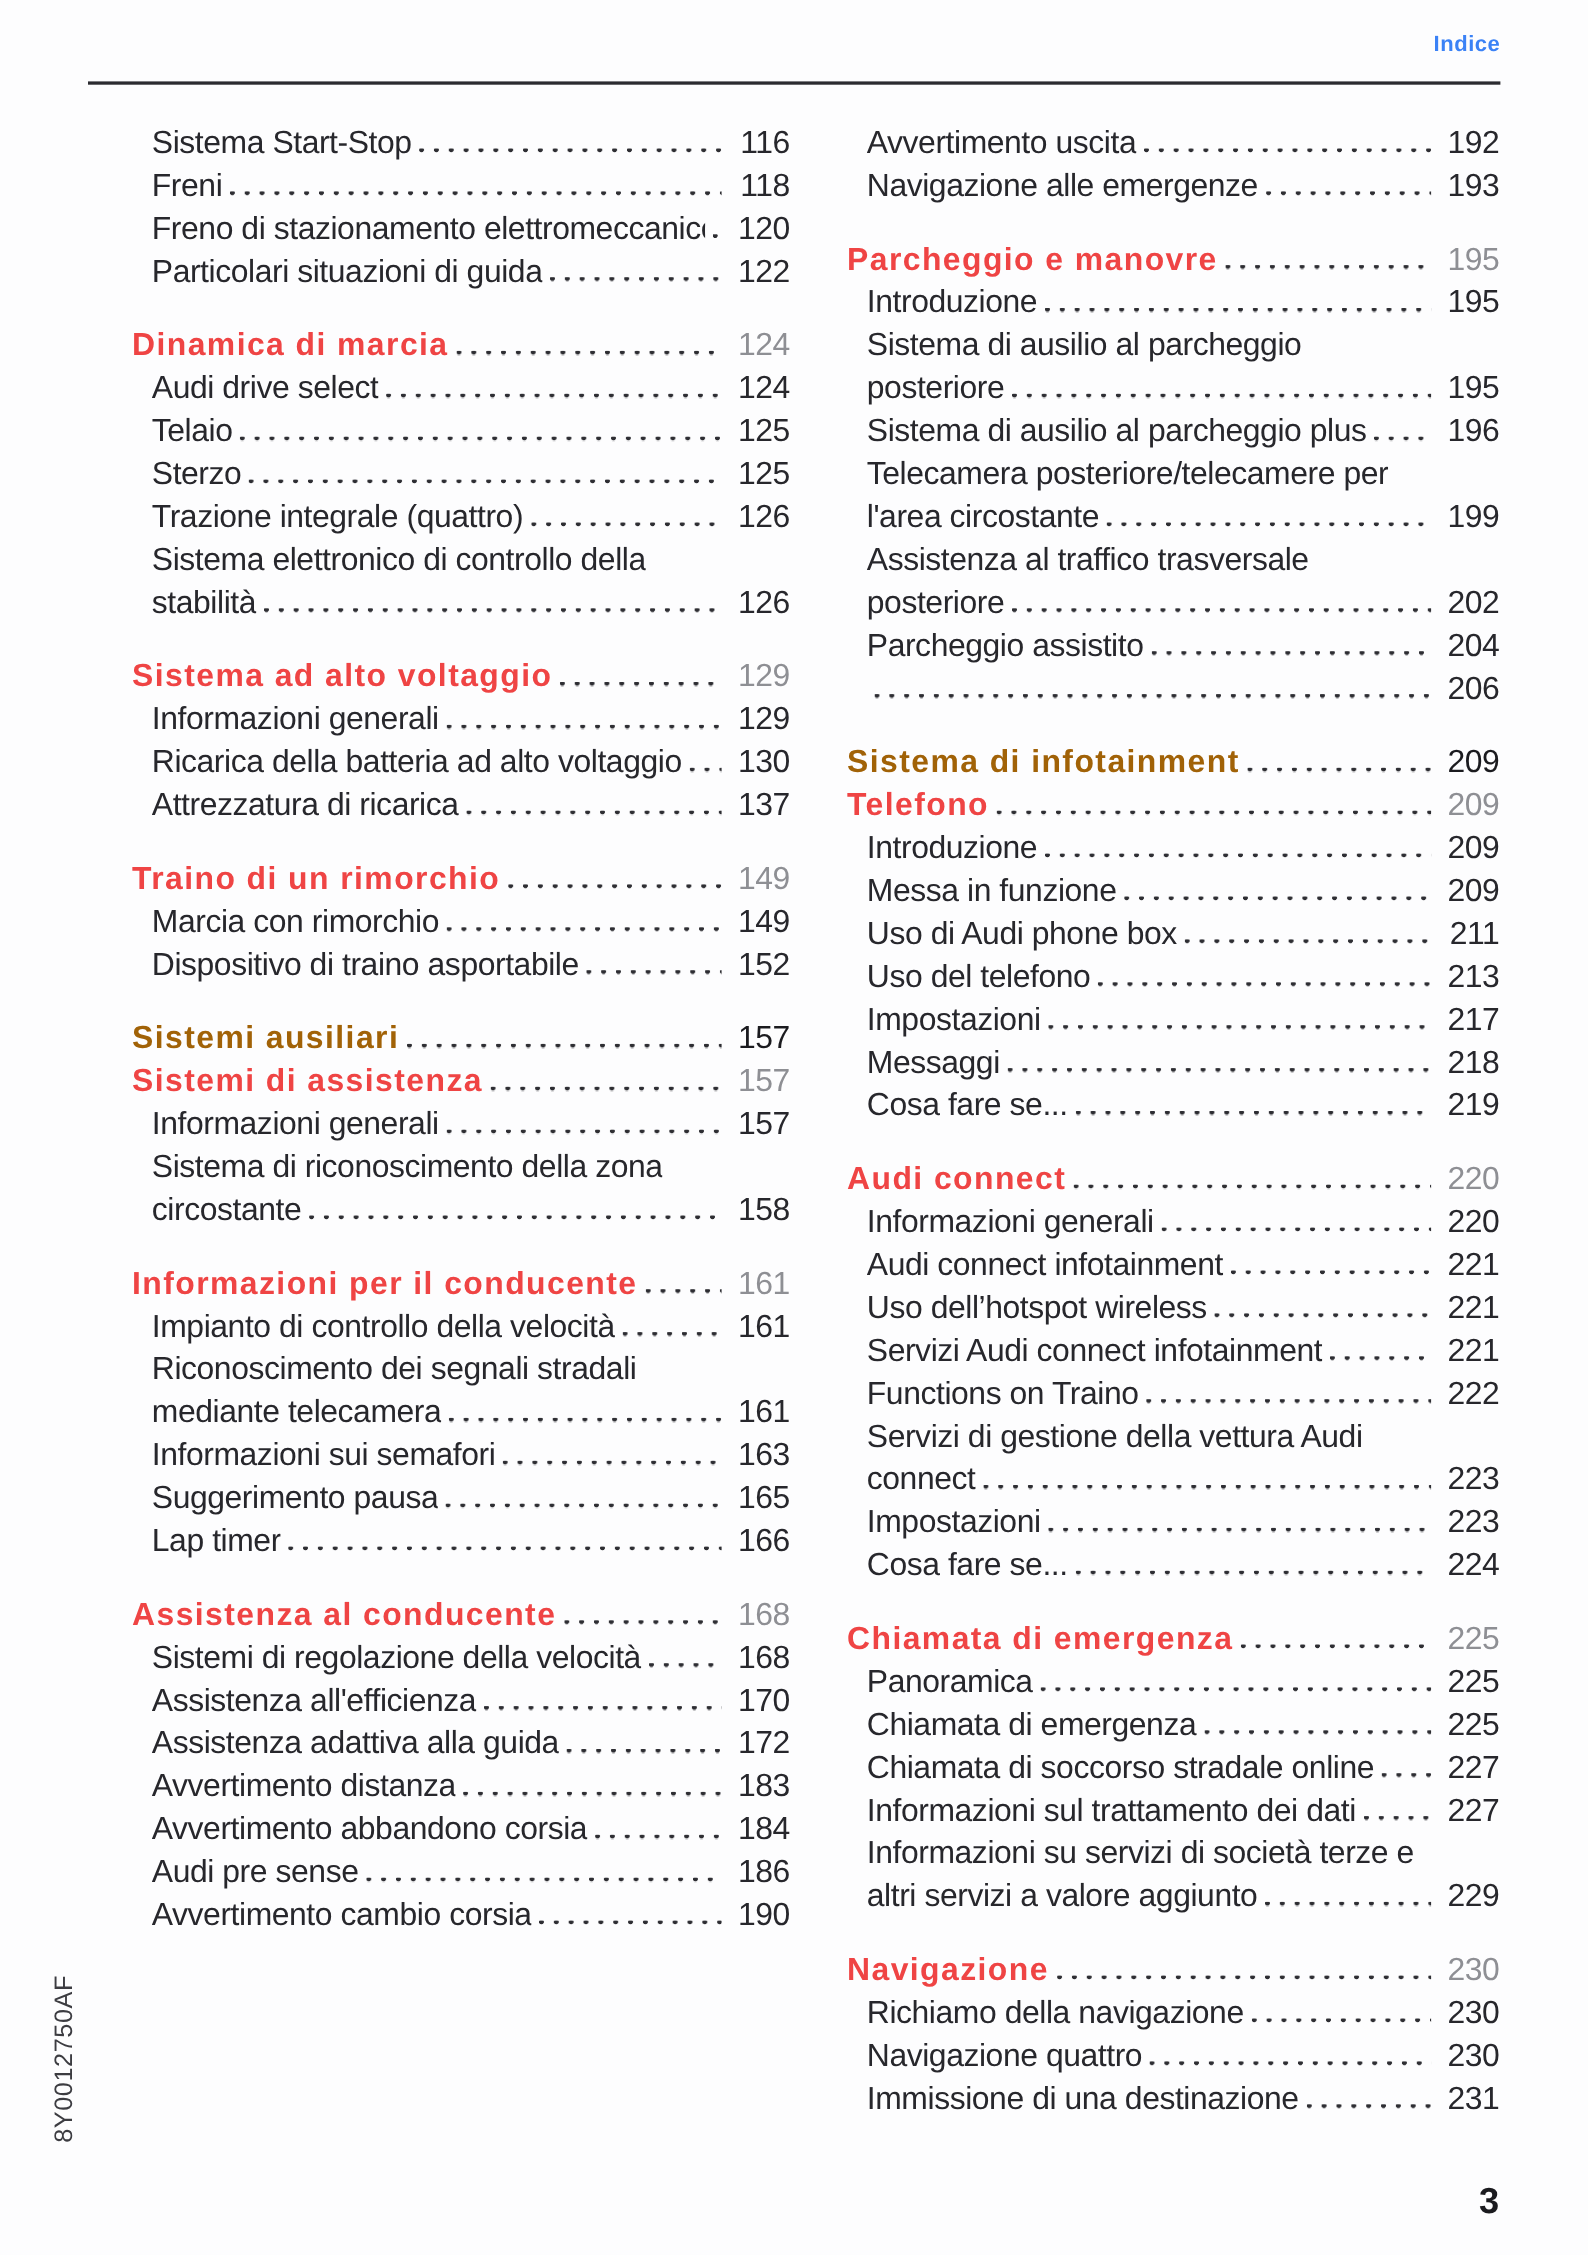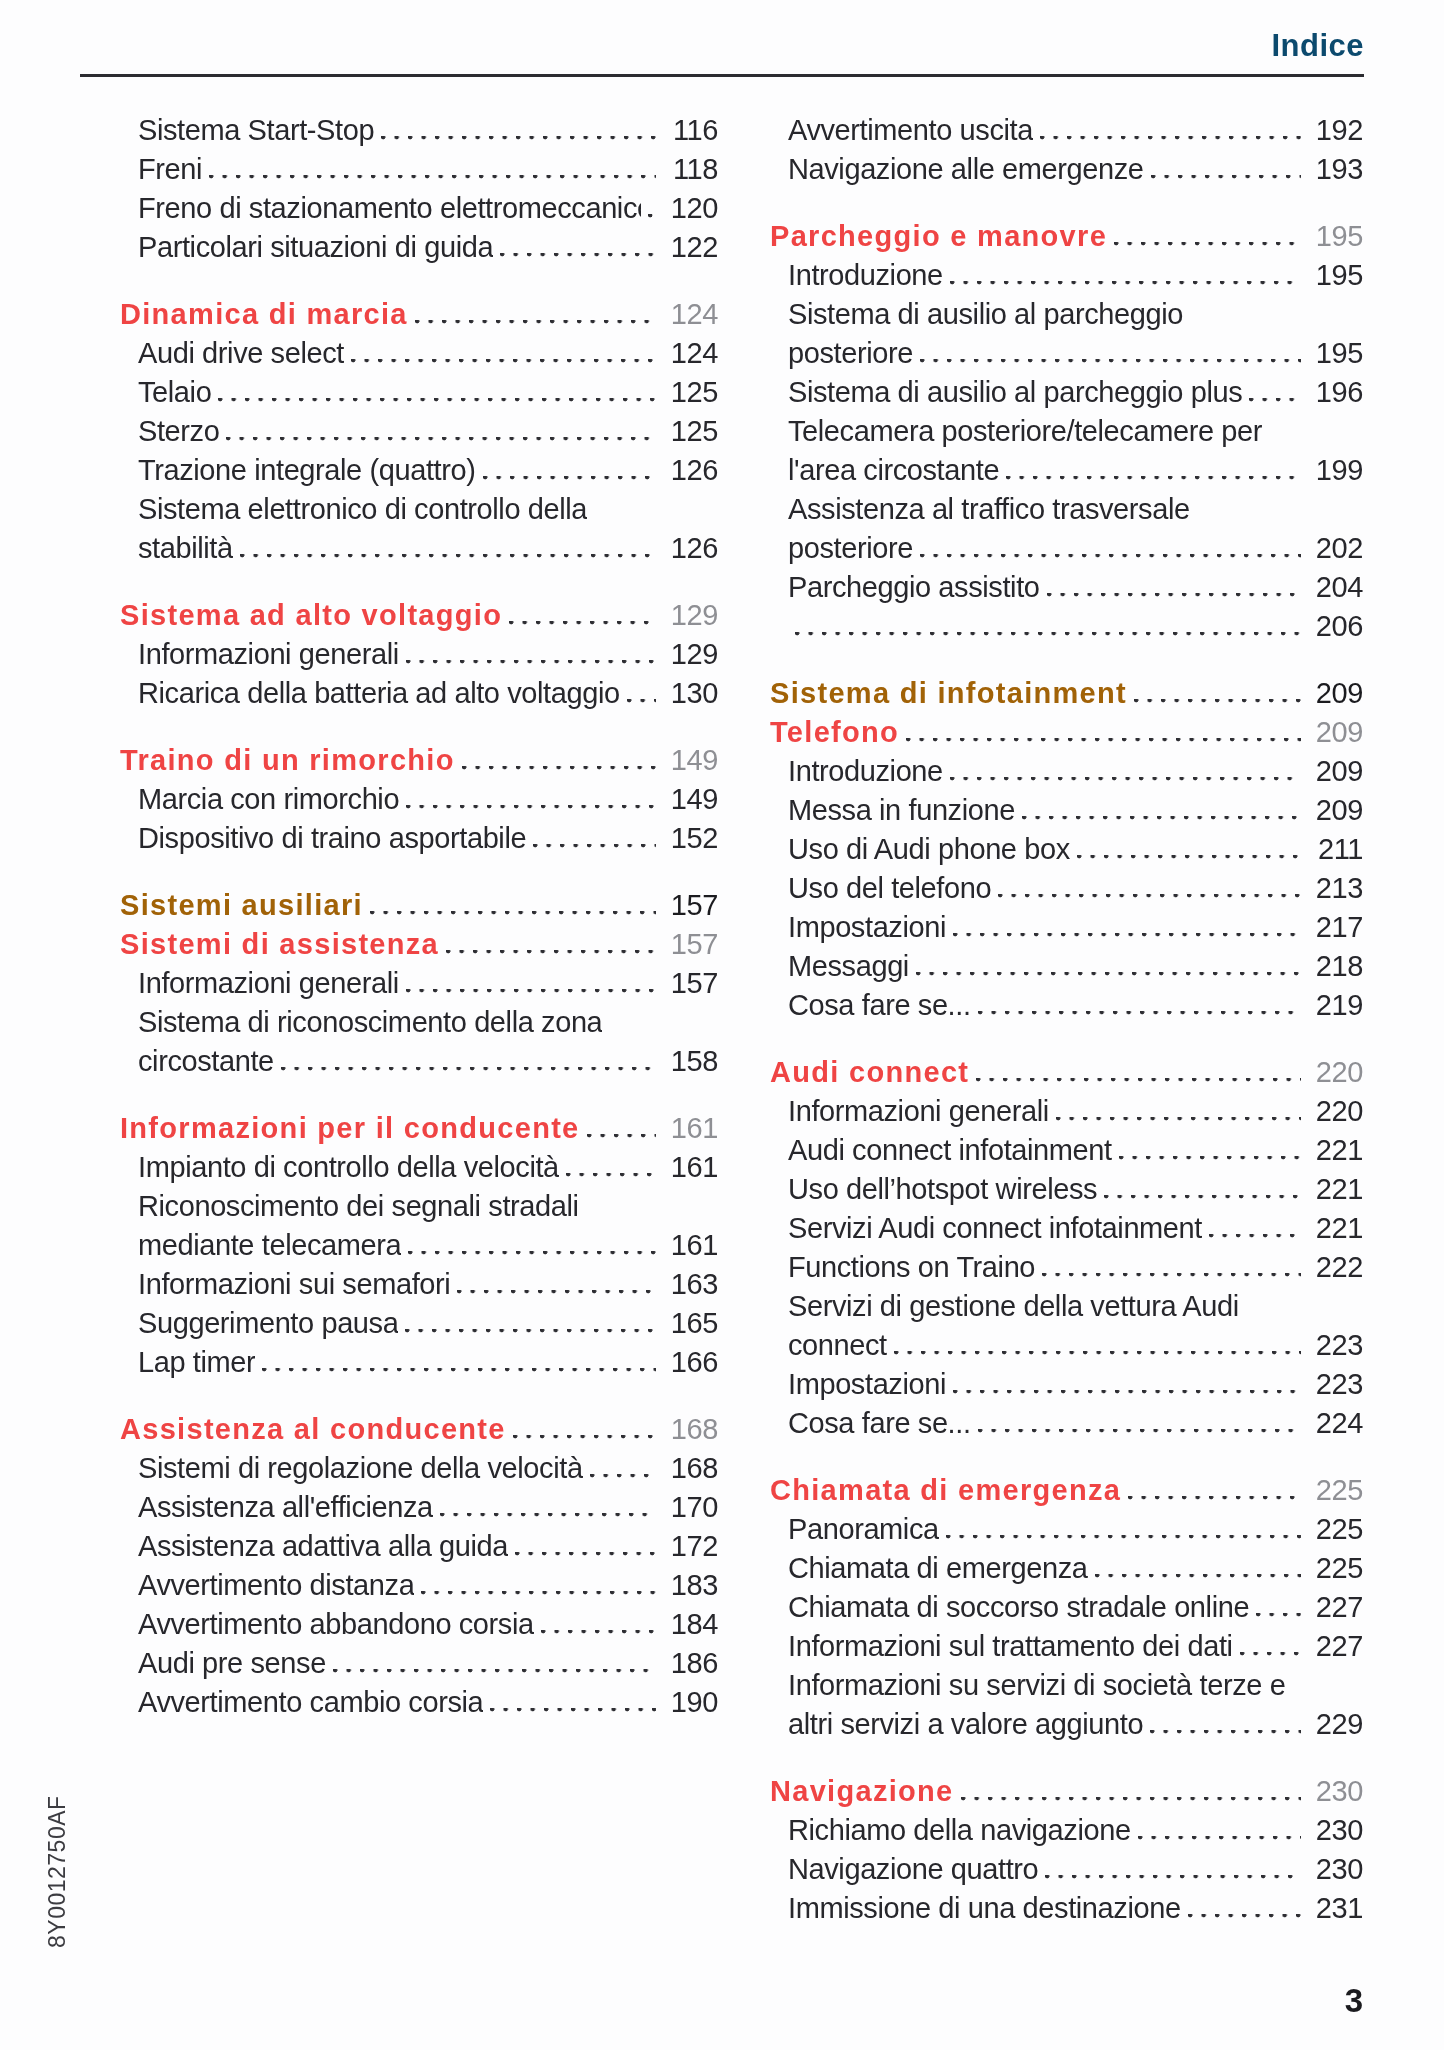--- a/index.html
+++ b/index.html
@@ -3,21 +3,21 @@
 <meta charset="utf-8">
 <style>
   html,body { margin:0; padding:0; background:#e8e8e8; }
   .page {
     position:relative; width:1444px; height:2050px;
     background:#fdfdfe; overflow:hidden;
     font-family:"Liberation Sans", sans-serif; color:#27272c;
   }
   .title {
     position:absolute; top:30px; right:80px;
-    font-size:31px; font-weight:bold; letter-spacing:0.5px; color:#0c4a6e;
+    font-size:20px; font-weight:bold; letter-spacing:0.5px; color:#3b82f6;
     line-height:1;
   }
   .rule { position:absolute; left:80px; top:74px; width:1284px; height:3px; background:#2b2b30; }
 
   .col { position:absolute; top:114px; }
   .col-left  { left:120px; width:598px; }
   .col-right { left:770px; width:593px; }
 
   .section { margin-top:28px; }
   .section:first-child { margin-top:0; }
@@ -123,20 +123,25 @@
         <div class="row indent">
           <span class="txt">Informazioni generali</span>
           <span class="leader"></span>
           <span class="pg">129</span>
         </div>
         <div class="row indent">
           <span class="txt">Ricarica della batteria ad alto voltaggio</span>
           <span class="leader"></span>
           <span class="pg">130</span>
         </div>
+        <div class="row indent">
+          <span class="txt">Attrezzatura di ricarica</span>
+          <span class="leader"></span>
+          <span class="pg">137</span>
+        </div>
       </div>
       <div class="section">
         <div class="row h2">
           <span class="txt">Traino di un rimorchio</span>
           <span class="leader"></span>
           <span class="pg">149</span>
         </div>
         <div class="row indent">
           <span class="txt">Marcia con rimorchio</span>
           <span class="leader"></span>

